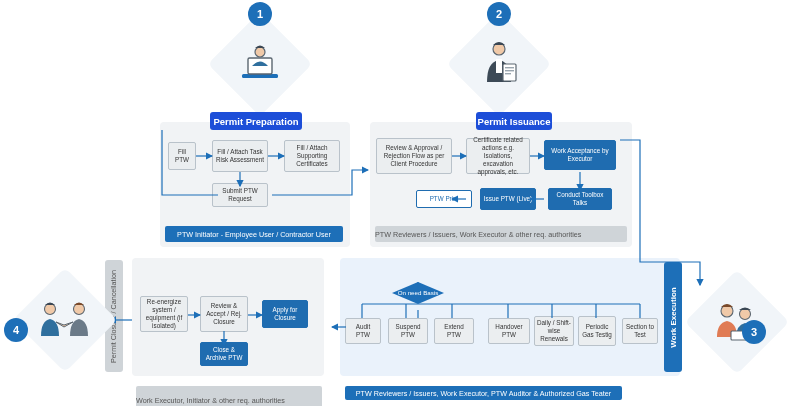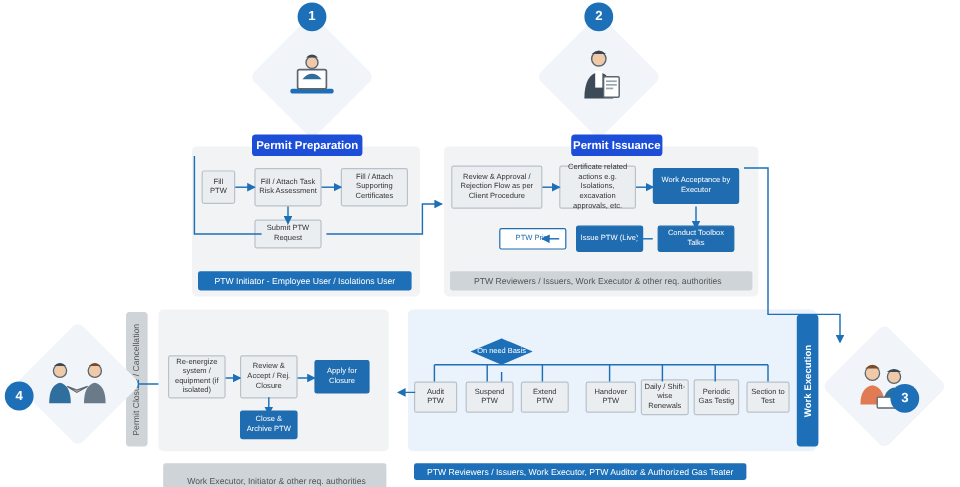--- a/index.html
+++ b/index.html
@@ -20,21 +20,21 @@
   
   .panel{background:#f1f3f5;border-radius:4px;}
   .panel-blue{background:#eaf2fb;border-radius:4px;}
 
   
   .pill{background:#1d4ed8;color:#fff;font-size:9.5px;font-weight:bold;border-radius:3px;
         display:flex;align-items:center;justify-content:center;text-align:right;z-index:6;}
 
   
   .footbar{background:#cfd4d8;color:#555;font-size:7.2px;border-radius:2px;
-           display:flex;align-items:center;padding-left:20px;}
+           display:flex;align-items:center;padding-left:0;}
   .footbar-blue{background:#1d6fb8;color:#fff;font-size:7.2px;border-radius:2px;
            display:flex;align-items:center;justify-content:center;text-align:center;}
 
   
   .box{background:#ffffff;border:1px solid #b9c2ca;border-radius:2px;
        font-size:6.3px;color:#333;display:flex;align-items:center;justify-content:center;
        text-align:center;line-height:1.25;padding:2px;}
   .box-dark{background:#1f6cb0;border:1px solid #1f6cb0;color:#fff;}
   .box-grey{background:#ebeef0;border:1px solid #b9c2ca;color:#333;}
   .box-print{background:#ffffff;border:1px solid #1f6cb0;color:#1f6cb0;}
@@ -163,21 +163,21 @@
   </div>
 
   <div class="abs panel" style="left:160px;top:122px;width:190px;height:125px;"></div>
   <div class="abs pill" style="left:210px;top:112px;width:92px;height:18px;">Permit Preparation</div>
 
   <div class="abs box box-grey" style="left:168px;top:142px;width:28px;height:28px;">Fill PTW</div>
   <div class="abs box box-grey" style="left:212px;top:140px;width:56px;height:32px;">Fill / Attach Task Risk Assessment</div>
   <div class="abs box box-grey" style="left:284px;top:140px;width:56px;height:32px;">Fill / Attach Supporting Certificates</div>
   <div class="abs box box-grey" style="left:212px;top:183px;width:56px;height:24px;">Submit PTW Request</div>
 
-  <div class="abs footbar-blue" style="left:165px;top:226px;width:178px;height:16px;">PTW Initiator - Employee User / Isolations User</div>
+  <div class="abs footbar-blue" style="left:165px;top:226px;width:178px;height:16px;">PTW Initiator - Employee User / Contractor User</div>
 
   <div class="abs panel" style="left:370px;top:122px;width:262px;height:125px;"></div>
   <div class="abs pill" style="left:452px;top:112px;width:76px;height:18px;margin-left:24px;">Permit Issuance</div>
 
   <div class="abs box box-grey" style="left:376px;top:138px;width:76px;height:36px;">Review &amp; Approval / Rejection Flow as per Client Procedure</div>
   <div class="abs box box-grey" style="left:466px;top:138px;width:64px;height:36px;">Certificate related actions e.g. Isolations, excavation approvals, etc.</div>
   <div class="abs box box-dark" style="left:544px;top:140px;width:72px;height:30px;">Work Acceptance by Executor</div>
   <div class="abs box box-print" style="left:416px;top:190px;width:56px;height:18px;">PTW Print</div>
   <div class="abs box box-dark" style="left:480px;top:188px;width:56px;height:22px;">Issue PTW (Live)</div>
   <div class="abs box box-dark" style="left:548px;top:188px;width:64px;height:22px;">Conduct Toolbox Talks</div>

